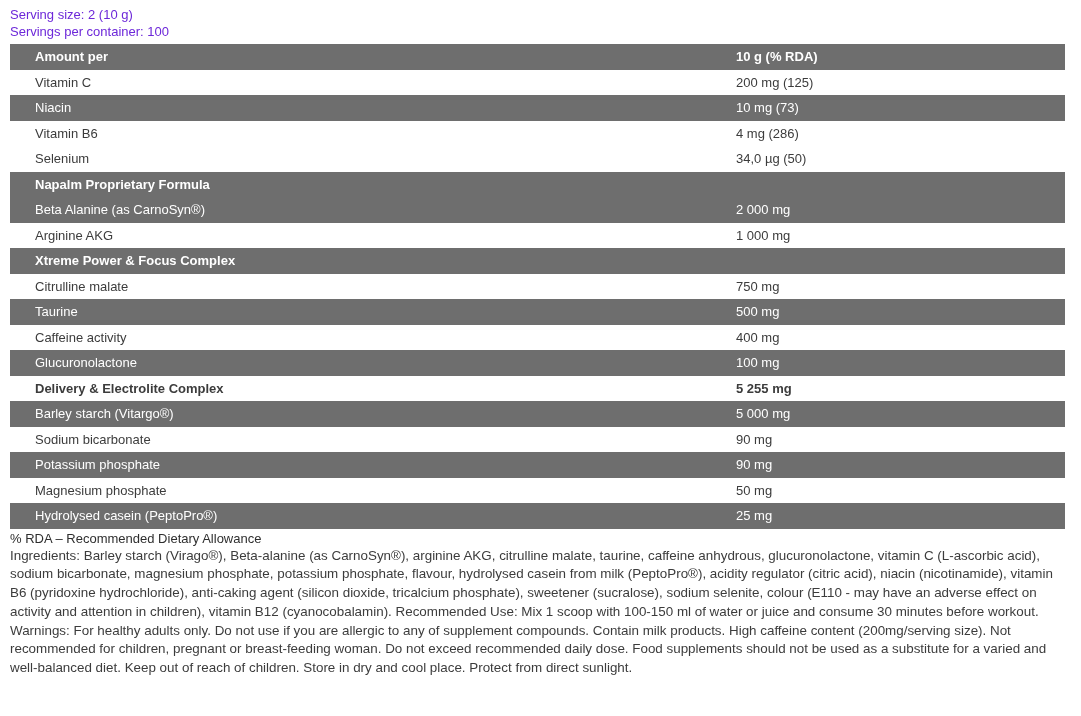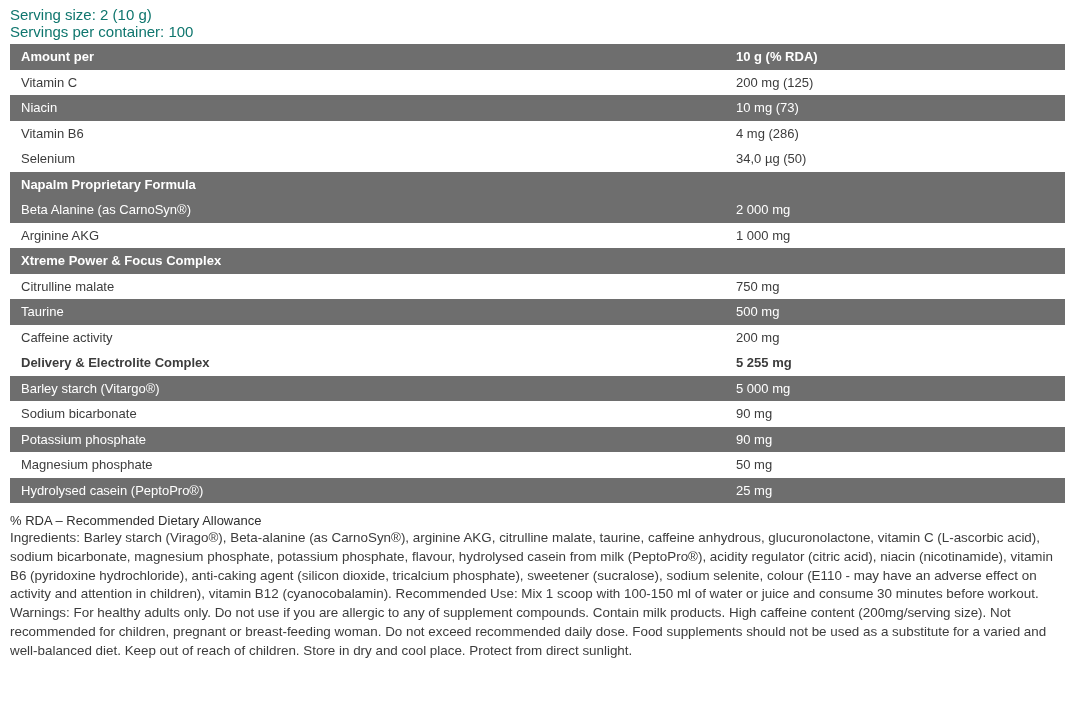--- a/index.html
+++ b/index.html
@@ -11,52 +11,52 @@
   *{margin:0;padding:0;box-sizing:border-box;}
   html,body{background:#fff;}
   body{
     width:1081px;height:716px;
     font-family:"Liberation Sans", sans-serif;
     color:var(--text-dark);
     position:relative;
     overflow:hidden;
   }
   .page{padding:6px 16px 0 10px;}
-  .serving-info{font-size:15px;line-height:17px;color:#0f766e;}
+  .serving-info{font-size:13px;line-height:17px;color:#6d28d9;}
   .nutrition-table{
     margin-top:4px;
     width:1055px;
   }
   .row{
     display:flex;
     align-items:center;
     height:25.5px;
     font-size:13px;
     background:var(--row-light);
     color:var(--text-dark);
   }
   .row.dark{
     background:var(--row-dark);
     color:var(--text-light);
   }
   .row.bold{font-weight:700;}
   .row.bold .cell-value{font-weight:700;}
   .cell-label{
-    padding-left:11px;
+    padding-left:25px;
     flex:0 0 726px;
     white-space:nowrap;
   }
   .cell-value{
     flex:1;
     white-space:nowrap;
   }
   .footnote{
     font-size:13px;
     line-height:16px;
-    margin-top:10px;
+    margin-top:2px;
     color:#2e2e2e;
   }
   .description{
     margin-top:0px;
     width:1055px;
     font-size:13.4px;
     line-height:18.8px;
     color:#3c3c3c;
   }
 </style>
@@ -122,23 +122,27 @@
     <div class="cell-value">750 mg</div>
   </div>
 
   <div class="row dark">
     <div class="cell-label">Taurine</div>
     <div class="cell-value">500 mg</div>
   </div>
 
   <div class="row light">
     <div class="cell-label">Caffeine activity</div>
-    <div class="cell-value">200 mg</div>
+    <div class="cell-value">400 mg</div>
   </div>
 
+  <div class="row dark">
+    <div class="cell-label">Glucuronolactone</div>
+    <div class="cell-value">100 mg</div>
+  </div>
 
   <div class="row light bold">
     <div class="cell-label">Delivery &amp; Electrolite Complex</div>
     <div class="cell-value">5 255 mg</div>
   </div>
 
   <div class="row dark">
     <div class="cell-label">Barley starch (Vitargo®)</div>
     <div class="cell-value">5 000 mg</div>
   </div>

